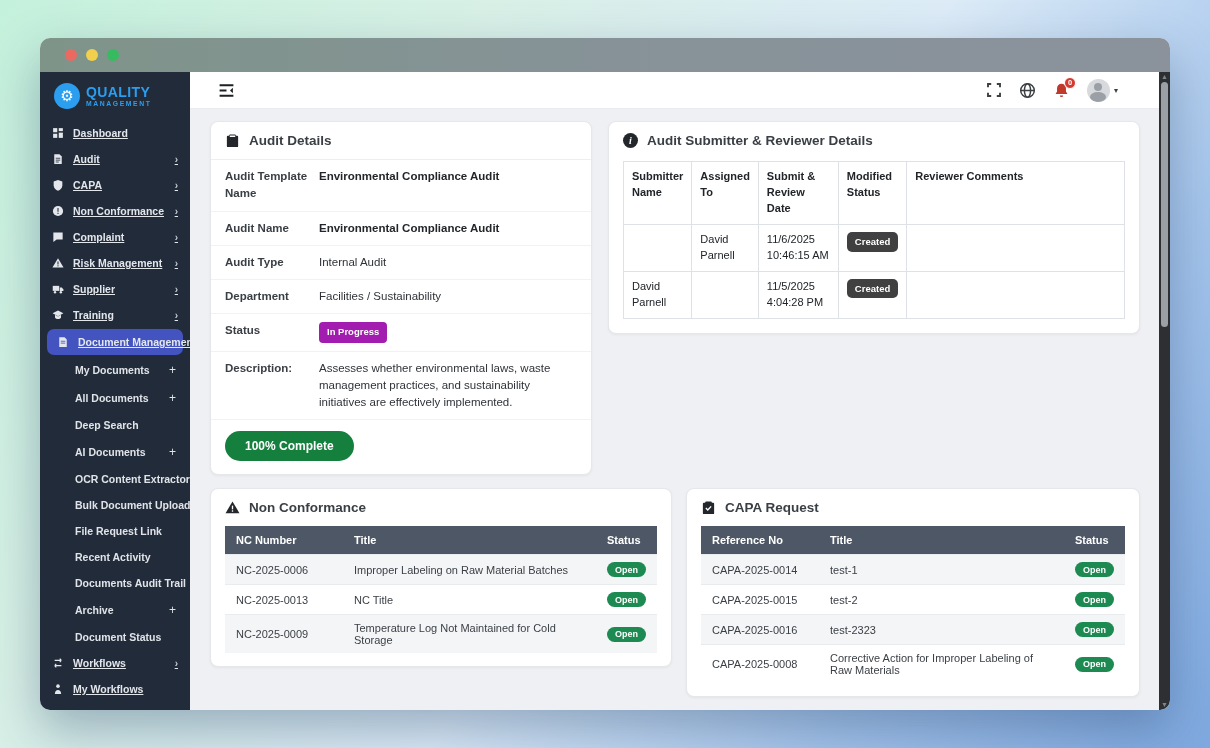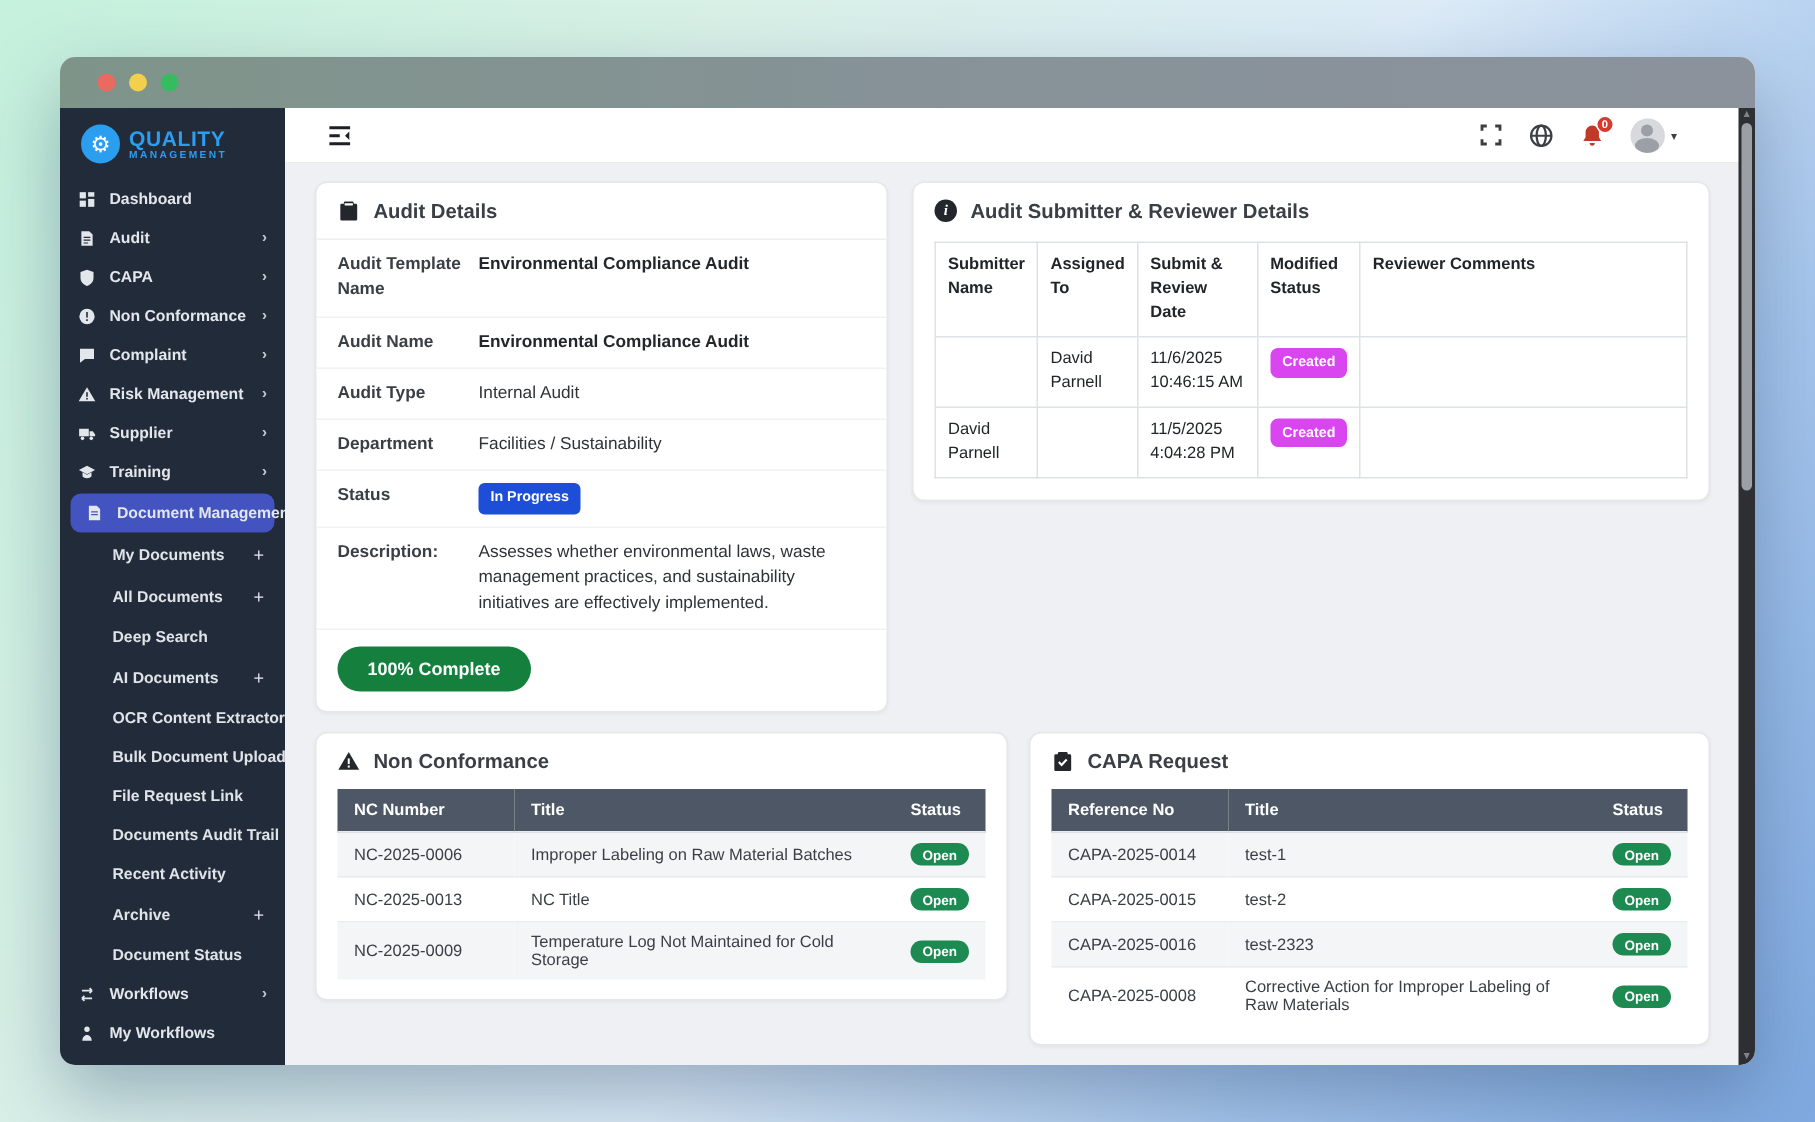--- a/index.html
+++ b/index.html
@@ -29,22 +29,22 @@
   .sidebar { width:150px; flex:none; background:#222b39; overflow:hidden; display:flex; flex-direction:column; }
   .logo-row { display:flex; align-items:center; gap:6px; padding:11px 10px 9px 14px; flex:none; }
   .gear-badge {
     width:26px; height:26px; border-radius:50%; background:#2b9ef0; color:#fff;
     display:flex; align-items:center; justify-content:center; font-size:15px; flex:none;
   }
   .logo-l1 { color:#2b9ef0; font-weight:bold; font-size:14px; letter-spacing:.4px; line-height:1; }
   .logo-l2 { color:#2b9ef0; font-weight:bold; font-size:6.8px; letter-spacing:1.6px; line-height:1; margin-top:2px; }
   .nav { flex:1; padding-top:2px; }
   .nav-item {
-    display:flex; align-items:flex-start; gap:9px; padding:7px 12px;
-    color:#e3e7ec; font-size:10.5px; font-weight:bold; cursor:pointer; white-space:nowrap;
+    display:flex; align-items:flex-end; gap:9px; padding:7px 12px;
+    color:#e3e7ec; font-size:10.5px; font-weight:bold; cursor:pointer; white-space:nowrap;text-decoration:underline;
   }
   .nav-item svg { flex:none; }
   .nav-item .chev { margin-left:auto; font-size:10px; color:#c6cdd5; font-weight:bold; }
   .nav-item.active { background:#4353bf; border-radius:7px; margin:1px 7px; padding:7px 8px 7px 10px; }
   .sub-item {
     display:flex; align-items:center; padding:7px 14px 7px 35px;
     color:#e0e4e9; font-size:10.5px; font-weight:bold; cursor:pointer; white-space:nowrap;
   }
   .sub-item .plus { margin-left:auto; font-size:12px; font-weight:normal; color:#e0e4e9; }
 
@@ -89,22 +89,22 @@
   .card-head .hd-ic { display:flex; color:#23272b; }
 
   
   .card-details { width:382px; flex:none; }
   .card-details .card-head { border-bottom:1px solid #eceef1; }
   .detail-row { display:flex; padding:8px 14px; border-bottom:1px solid #f0f2f4; font-size:11.5px; }
   .dl { width:94px; flex:none; font-weight:bold; color:#3a3f45; padding-right:6px; line-height:1.5; }
   .dv { color:#2f3338; line-height:1.5; }
   .dv.bold { font-weight:bold; color:#23272b; }
   .badge { display:inline-block; color:#fff; font-weight:bold; border-radius:4px; }
-  .badge-inprogress { background:#1d4ed8; font-size:9.5px; padding:3px 8px; }
-  .badge-created { background:#d946ef; font-size:9.5px; padding:3px 8px; border-radius:5px; }
+  .badge-inprogress { background:#a21caf; font-size:9.5px; padding:3px 8px; }
+  .badge-created { background:#404040; font-size:9.5px; padding:3px 8px; border-radius:5px; }
   .badge-open { background:#1d8a52; font-size:9px; padding:2.5px 8px; border-radius:8px; }
   .complete-btn {
     display:inline-block; margin:11px 14px 13px; background:#15803d; color:#fff;
     font-size:12px; font-weight:bold; padding:8px 20px; border-radius:17px; border:none; cursor:pointer;
     font-family:"Liberation Sans", sans-serif;
   }
 
   
   .card-submitter { flex:1; min-width:0; }
   table { border-collapse:collapse; }
@@ -240,24 +240,24 @@
           <div class="sub-item">
             <span>OCR Content Extractor</span>
           </div>
           <div class="sub-item">
             <span>Bulk Document Upload</span>
           </div>
           <div class="sub-item">
             <span>File Request Link</span>
           </div>
           <div class="sub-item">
+            <span>Recent Activity</span>
+          </div>
+          <div class="sub-item">
             <span>Documents Audit Trail</span>
-          </div>
-          <div class="sub-item">
-            <span>Recent Activity</span>
           </div>
           <div class="sub-item">
             <span>Archive</span>
             <span class="plus">+</span>
           </div>
           <div class="sub-item">
             <span>Document Status</span>
           </div>
           <div class="nav-item">
             <svg width="12" height="12" viewBox="0 0 16 16" fill="currentColor">

